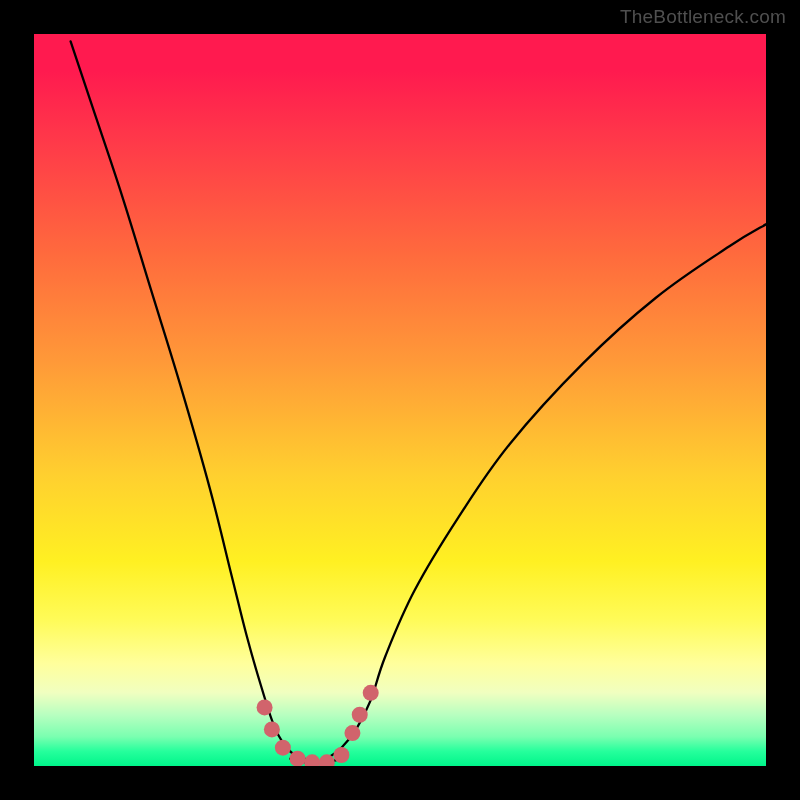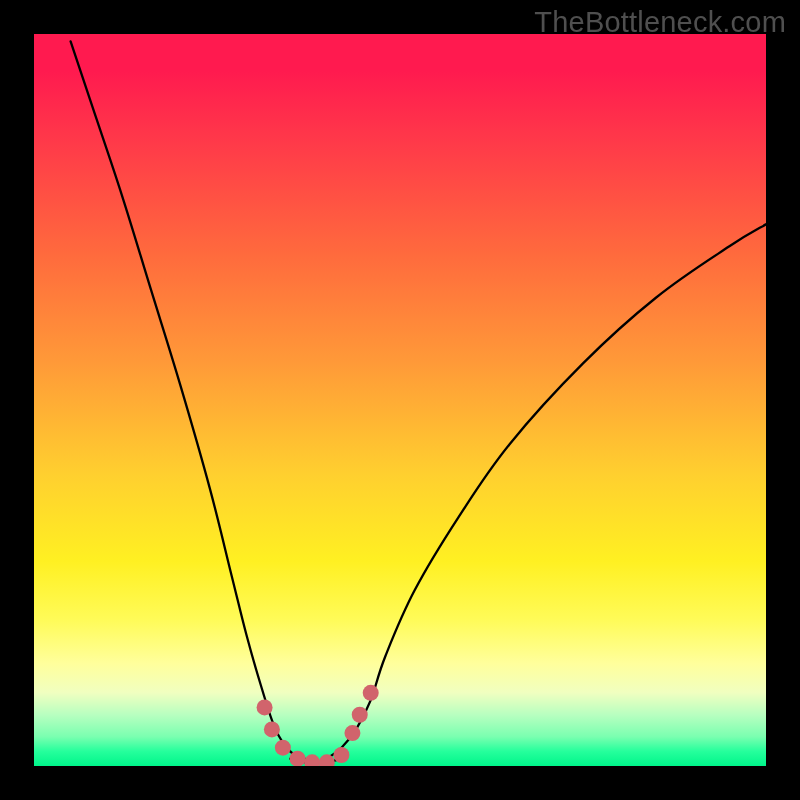--- a/index.html
+++ b/index.html
@@ -45,21 +45,21 @@
       #7affb0 96%,
       #25ff9c 98%,
       #00f58a 100%
     );
   }
   .watermark {
     position: absolute;
     top: 6px;
     right: 14px;
     color: #4f4f4f;
-    font-size: 29px;
+    font-size: 19px;
     letter-spacing: 0.2px;
     font-weight: 500;
     text-align: center;
   }
   svg.curves {
     position: absolute;
     inset: 0;
   }
 </style>
 </head>

